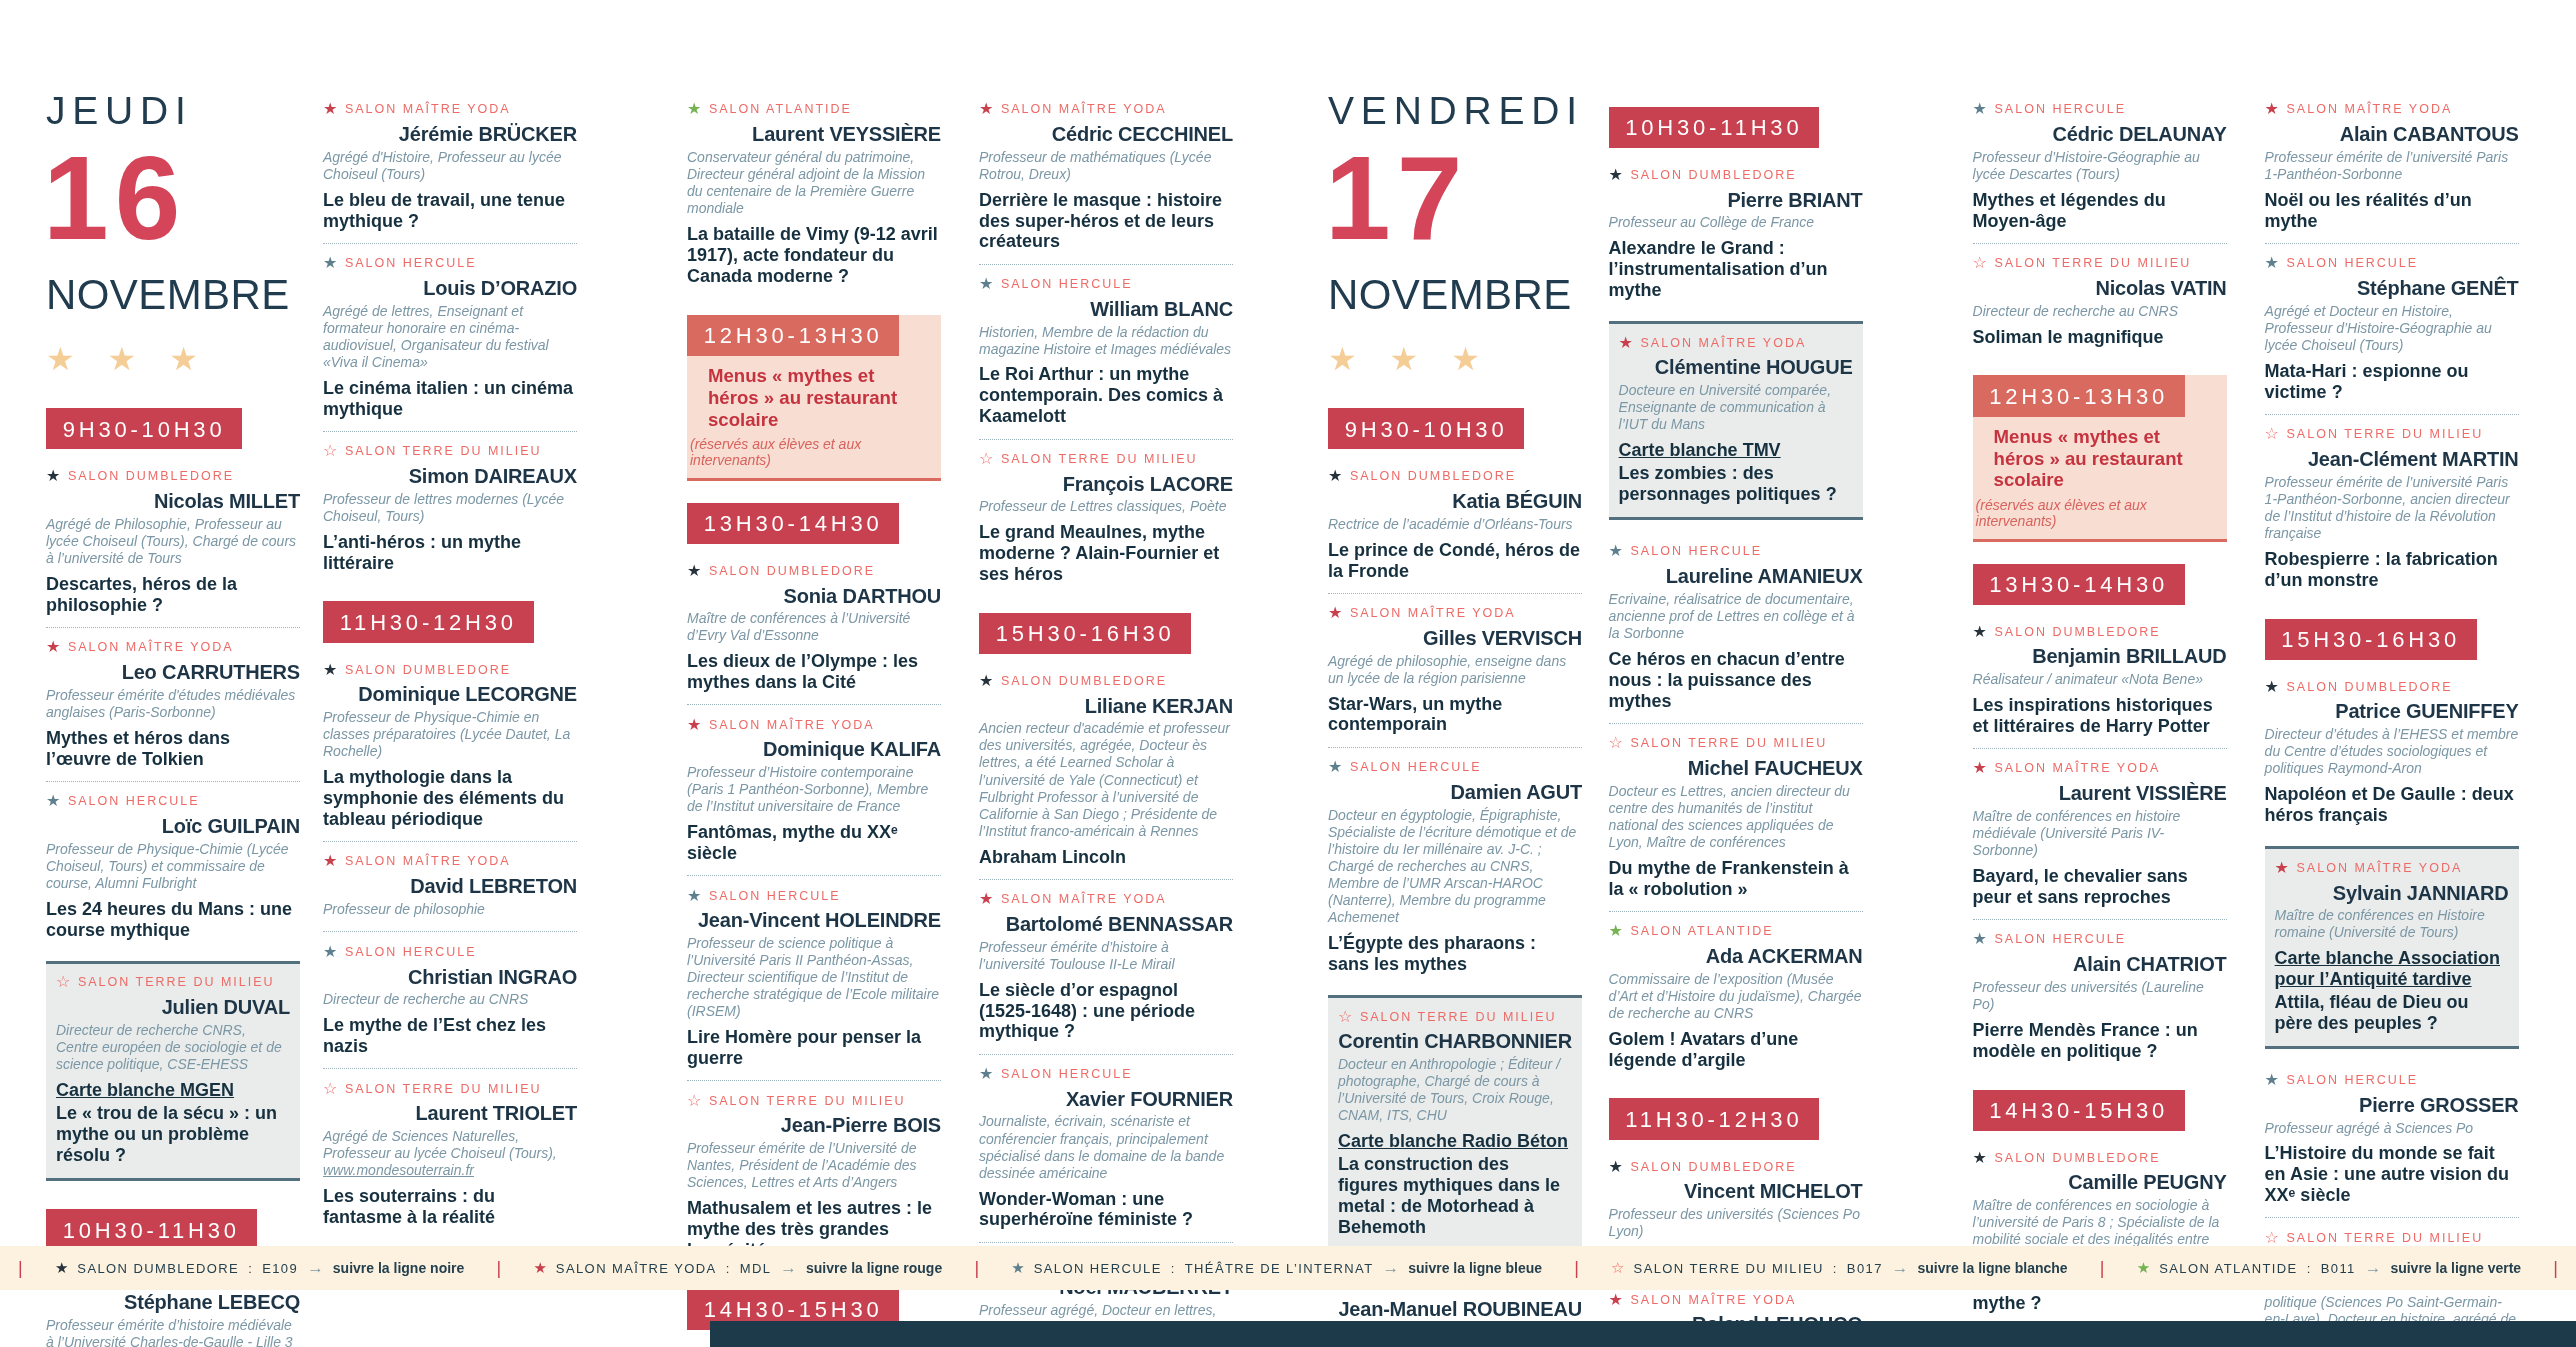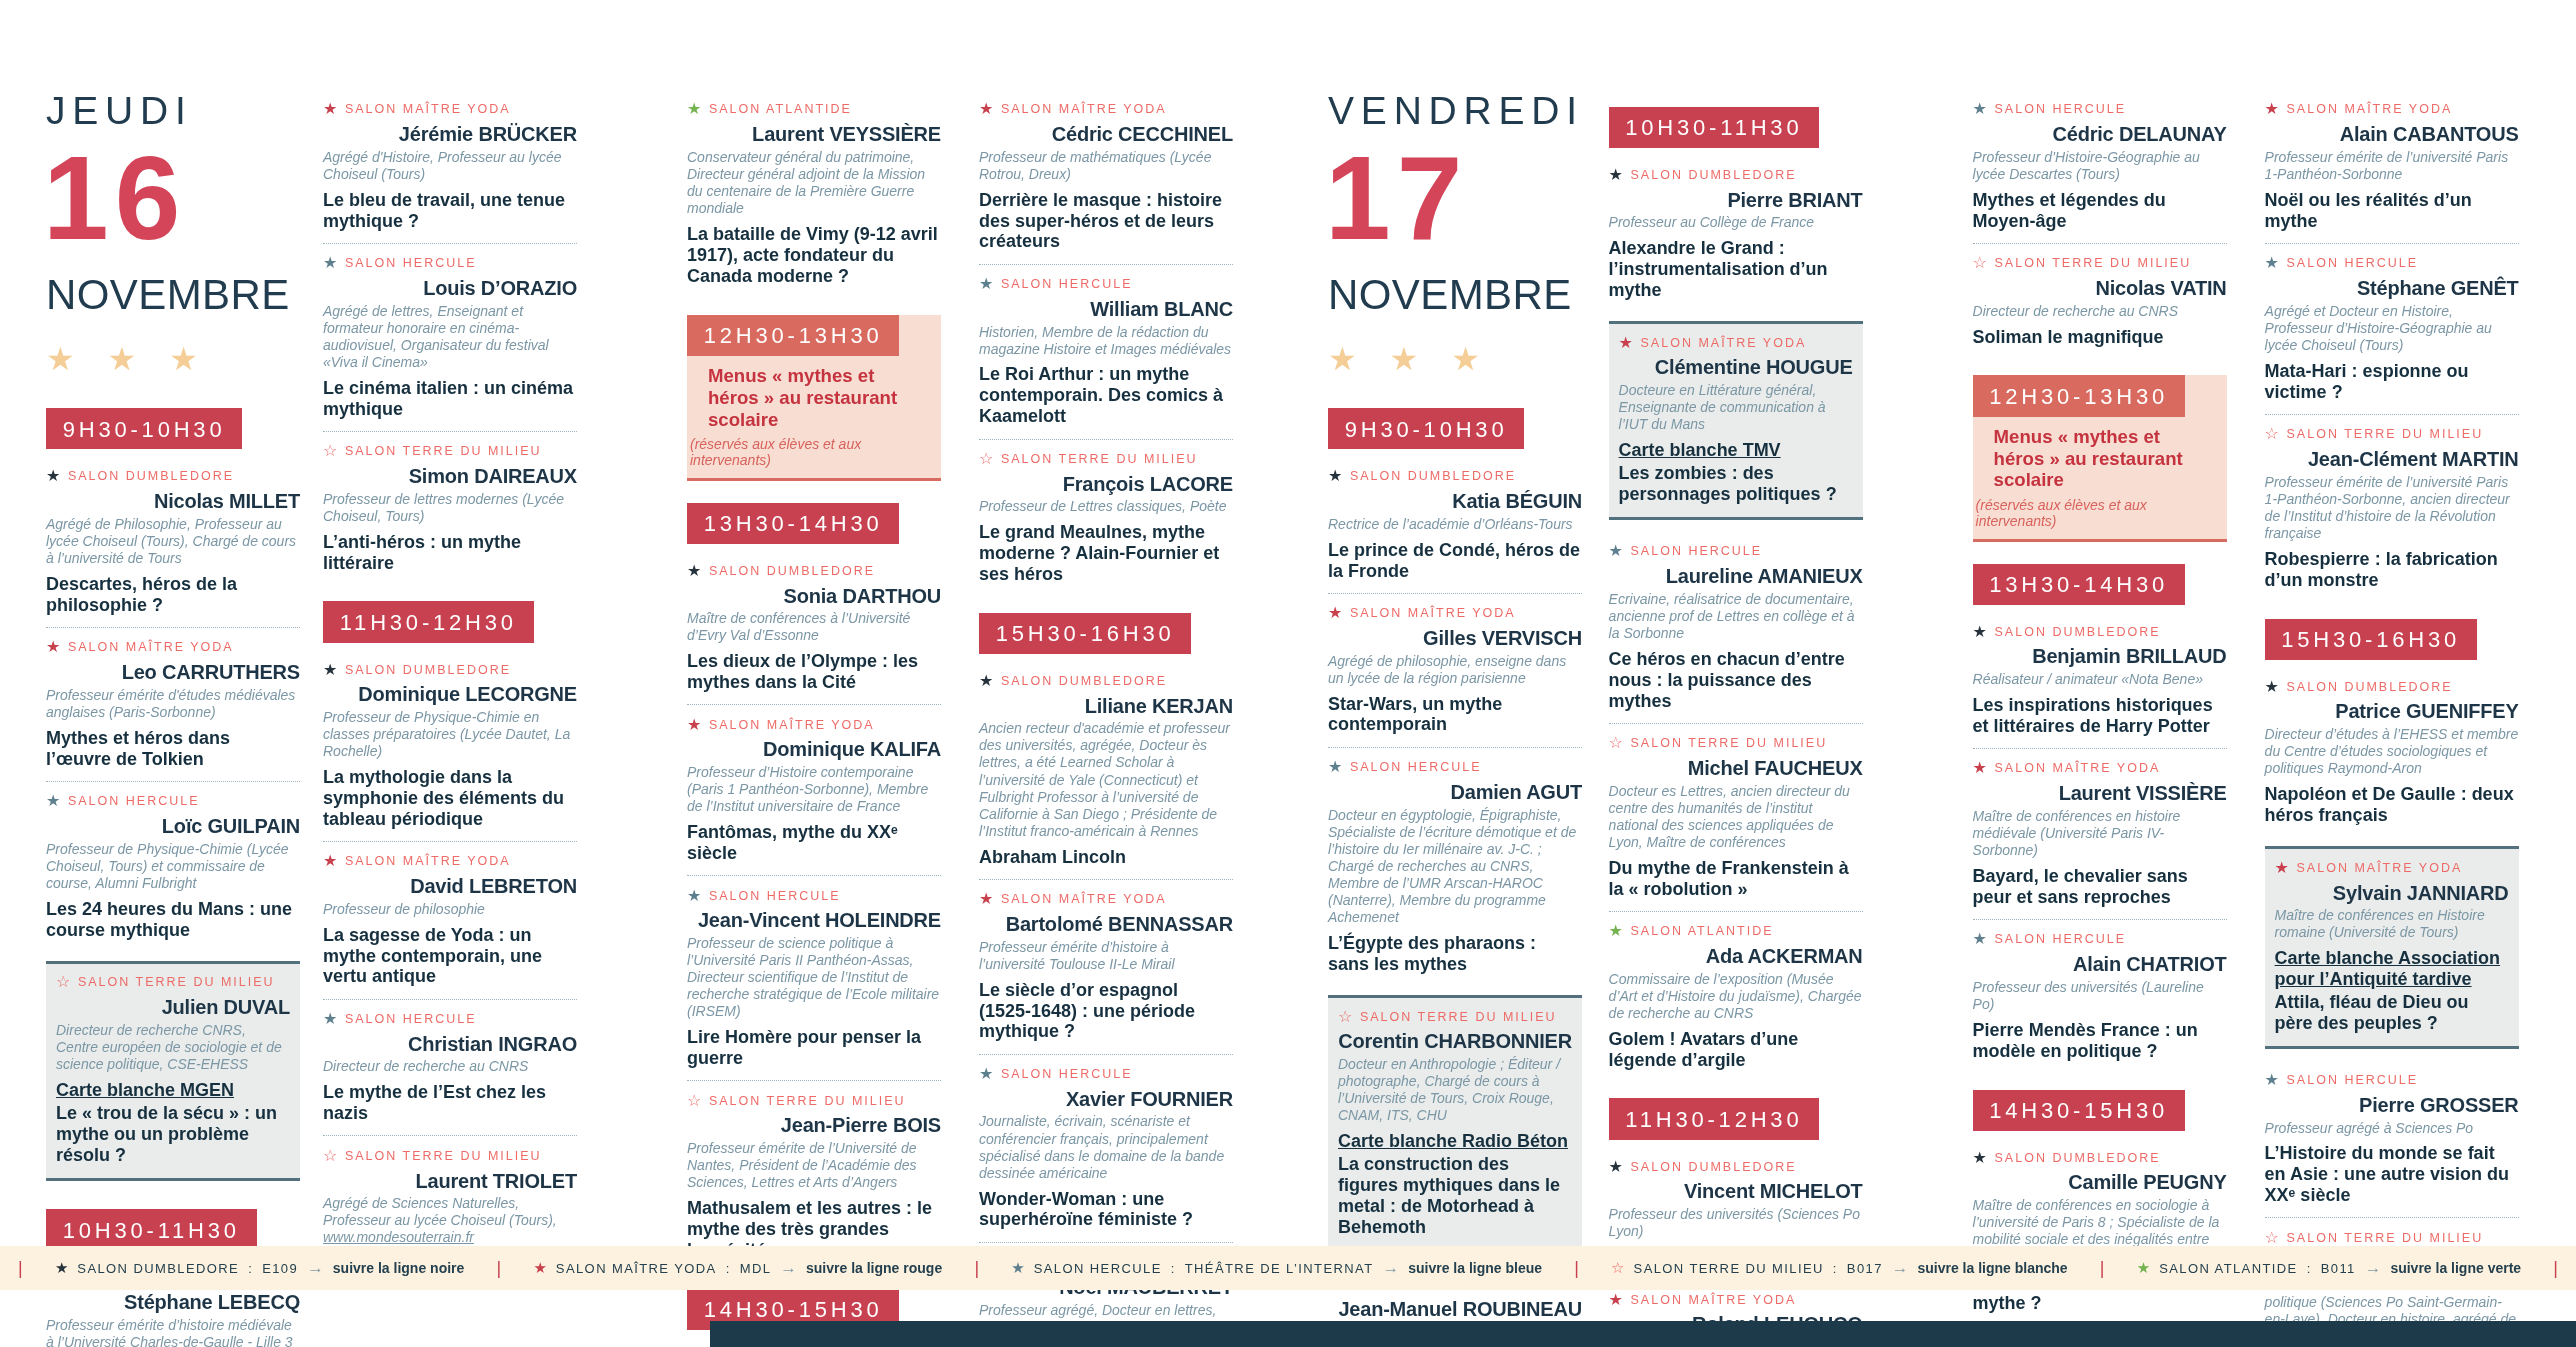--- a/index.html
+++ b/index.html
@@ -142,21 +142,20 @@
         <h3 class="name">Dominique LECORGNE</h3>
         <p class="role">Professeur de Physique-Chimie en classes préparatoires (Lycée Dautet, La Rochelle)</p>
         <p class="title">La mythologie dans la symphonie des éléments du tableau périodique</p>
       </div><div class="session sep">
         <div class="salon-row">
           <span class="star-icon" style="color: rgb(201, 64, 77);">★</span>
           <span class="salon-label">SALON MAÎTRE YODA</span>
         </div>
         <h3 class="name">David LEBRETON</h3>
         <p class="role">Professeur de philosophie</p>
-        <p class="title">La sagesse de Yoda : un mythe contemporain, une vertu antique</p>
       </div><div class="session sep">
         <div class="salon-row">
           <span class="star-icon" style="color: rgb(93, 127, 142);">★</span>
           <span class="salon-label">SALON HERCULE</span>
         </div>
         <h3 class="name">Christian INGRAO</h3>
         <p class="role">Directeur de recherche au CNRS</p>
         <p class="title">Le mythe de l’Est chez les nazis</p>
       </div><div class="session sep">
         <div class="salon-row">
@@ -322,21 +321,21 @@
         </div>
         <h3 class="name">Pierre BRIANT</h3>
         <p class="role">Professeur au Collège de France</p>
         <p class="title">Alexandre le Grand : l’instrumentalisation d’un mythe</p>
       </div><div class="session boxed">
         <div class="salon-row">
           <span class="star-icon" style="color: rgb(201, 64, 77);">★</span>
           <span class="salon-label">SALON MAÎTRE YODA</span>
         </div>
         <h3 class="name">Clémentine HOUGUE</h3>
-        <p class="role">Docteure en Littérature général, Enseignante de communication à l’IUT du Mans</p>
+        <p class="role">Docteure en Université comparée, Enseignante de communication à l’IUT du Mans</p>
         <p class="carte">Carte blanche TMV</p>
         <p class="title">Les zombies : des personnages politiques ?</p>
       </div><div class="session">
         <div class="salon-row">
           <span class="star-icon" style="color: rgb(93, 127, 142);">★</span>
           <span class="salon-label">SALON HERCULE</span>
         </div>
         <h3 class="name">Laureline AMANIEUX</h3>
         <p class="role">Ecrivaine, réalisatrice de documentaire, ancienne prof de Lettres en collège et à la Sorbonne</p>
         <p class="title">Ce héros en chacun d’entre nous : la puissance des mythes</p>

